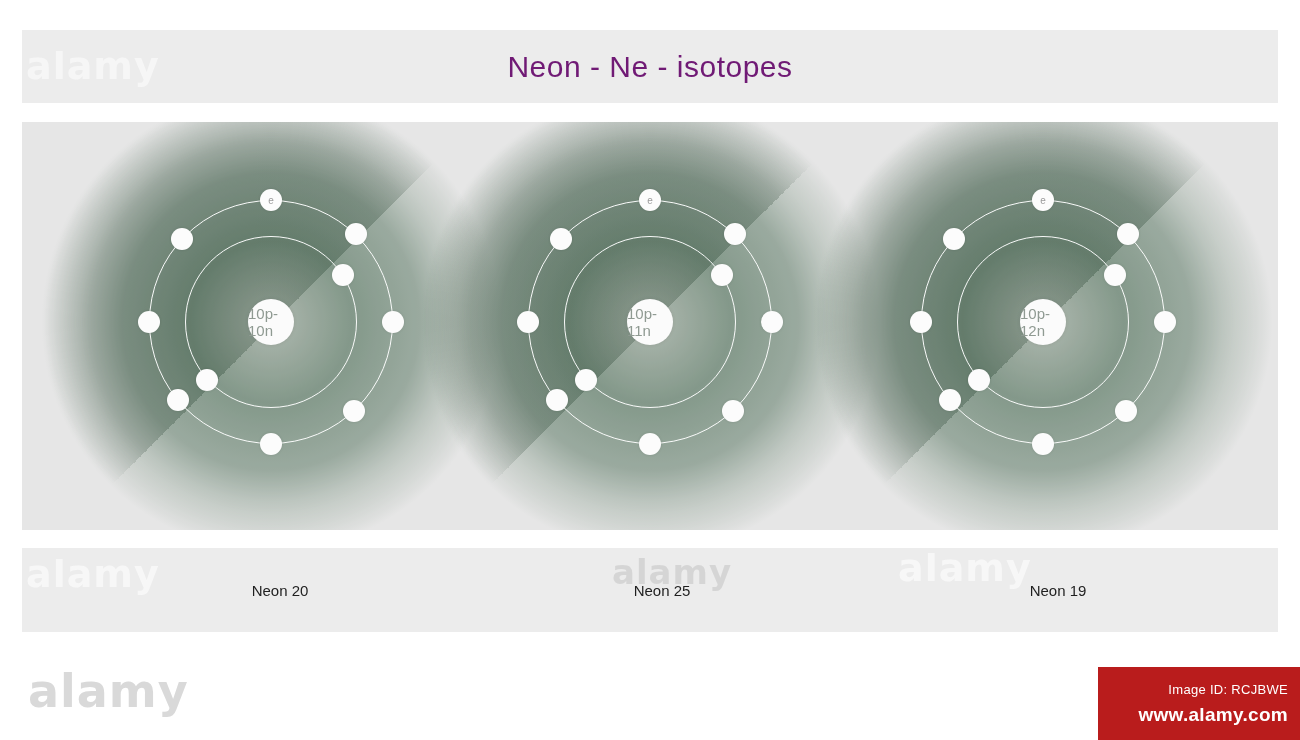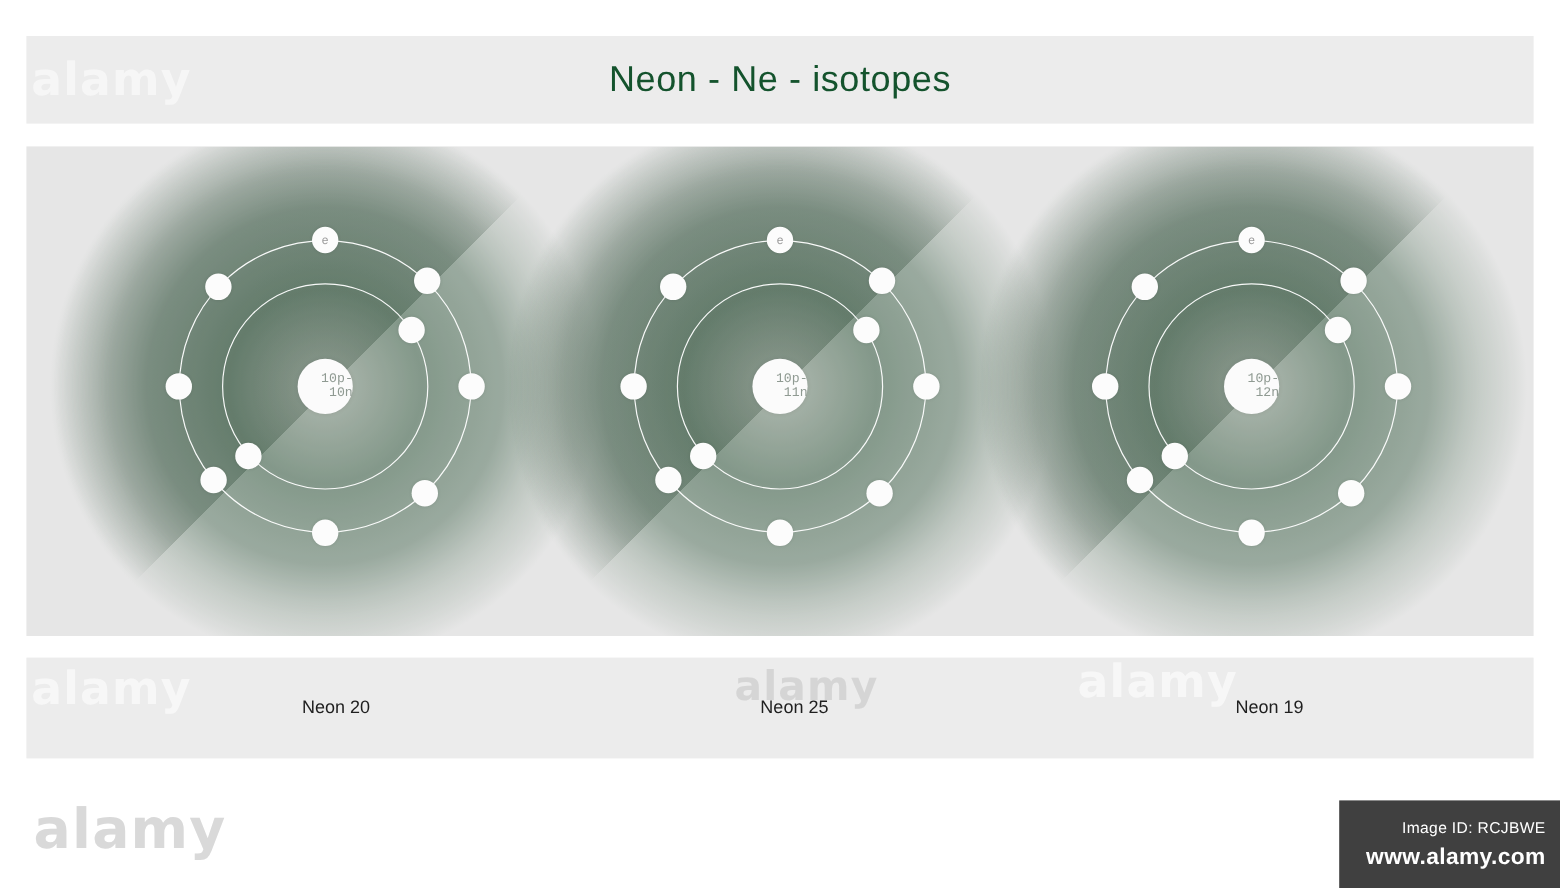--- a/index.html
+++ b/index.html
@@ -10,21 +10,21 @@
     position:relative; width:1300px; height:740px;
     background:#ffffff; overflow:hidden;
   }
 
   
   .title-bar{
     position:absolute; left:22px; top:30px; width:1256px; height:73px;
     background:#ececec; display:flex; align-items:center; justify-content:center;
   }
   .title-bar h1{
-    font-size:30px; font-weight:500; color:#14532d; letter-spacing:.5px;
+    font-size:30px; font-weight:500; color:#701a75; letter-spacing:.5px;
   }
 
   
   .diagram-panel{
     position:absolute; left:22px; top:122px; width:1256px; height:408px;
     background:#e6e6e6; overflow:hidden;
   }
   .atom-tile{ position:absolute; top:0; width:460px; height:408px; }
   .atom-tile.a0{ left:19px; }
   .atom-tile.a1{ left:398px; }
@@ -53,22 +53,22 @@
   .orbit.outer{ width:244px; height:244px; left:108px; top:78px; }
   .orbit.inner{ width:172px; height:172px; left:144px; top:114px; }
 
   .nucleus{
     position:absolute; width:46px; height:46px; left:207px; top:177px;
     background:#fbfbfb; border-radius:50%; z-index:2;
     display:flex; align-items:center; justify-content:center;
     box-shadow:0 0 4px rgba(0,0,0,0.08);
   }
   .nucleus span{
-    font-family:Liberation Mono, monospace;
-    font-size:11px; color:#8f9a92; letter-spacing:0;text-align:right;
+    font-family:Liberation Sans, sans-serif;
+    font-size:15px; color:#8f9a92; letter-spacing:0;
   }
 
   .electron{
     position:absolute; width:22px; height:22px; border-radius:50%;
     background:#fcfcfc; z-index:3;
     display:flex; align-items:center; justify-content:center;
     font-size:10px; color:#9a9a9a;
     box-shadow:0 0 3px rgba(0,0,0,0.10);
   }
 
@@ -91,22 +91,22 @@
     font-family:"DejaVu Sans", sans-serif; pointer-events:none;
   }
   .wm-title   { left:26px;  top:44px;  font-size:38px; color:#ffffff; opacity:.55; }
   .wm-bar-l   { left:26px;  top:552px; font-size:38px; color:#ffffff; opacity:.6;  }
   .wm-bar-m   { left:612px; top:552px; font-size:34px; color:#c4c4c4; opacity:.55; z-index:1; }
   .wm-bar-r   { left:898px; top:546px; font-size:38px; color:#ffffff; opacity:.6;  }
   .wm-logo    { left:28px;  top:664px; font-size:46px; color:#d9d9d9; opacity:1;   }
 
   
   .credit-box{
-    position:absolute; right:0; bottom:0; width:184px; height:73px;
-    background:#404040; color:#ffffff;
+    position:absolute; right:0; bottom:0; width:202px; height:73px;
+    background:#b91c1c; color:#ffffff;
     display:flex; flex-direction:column; align-items:flex-end; justify-content:center;
     padding:8px 12px; gap:7px;
   }
   .credit-box .image-id{ font-size:13px; letter-spacing:.3px; }
   .credit-box .site    { font-size:19px; font-weight:bold; letter-spacing:.3px; }
 </style>
 </head>
 <body>
 
 <div class="canvas">

